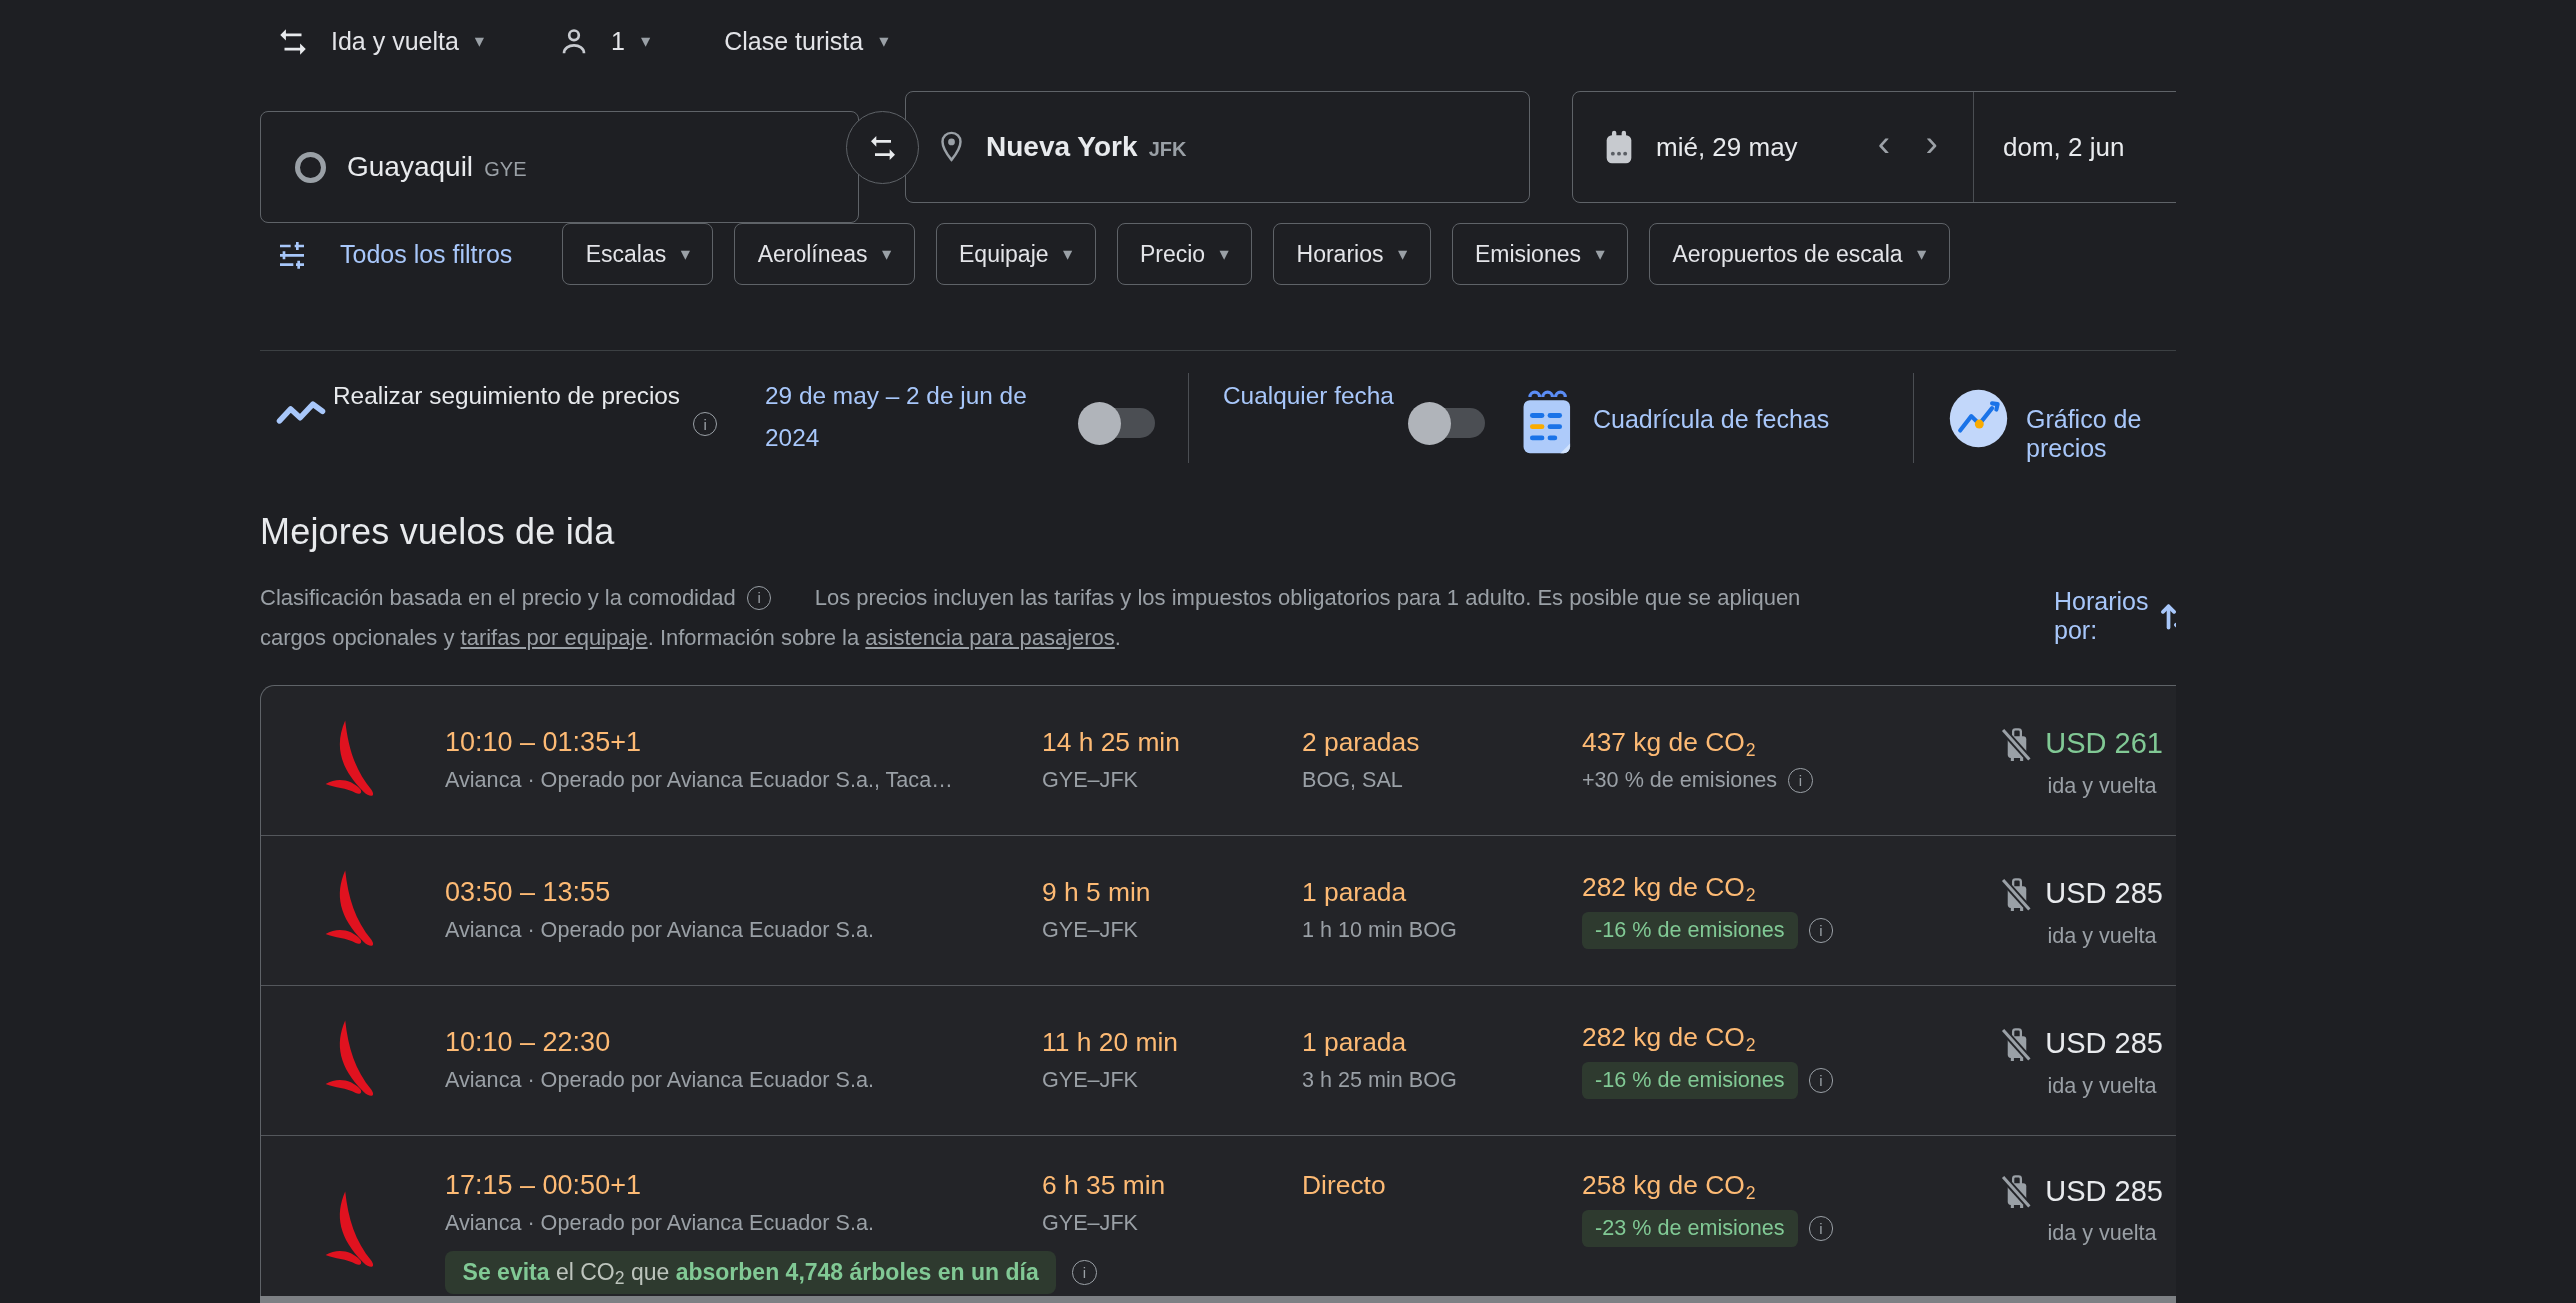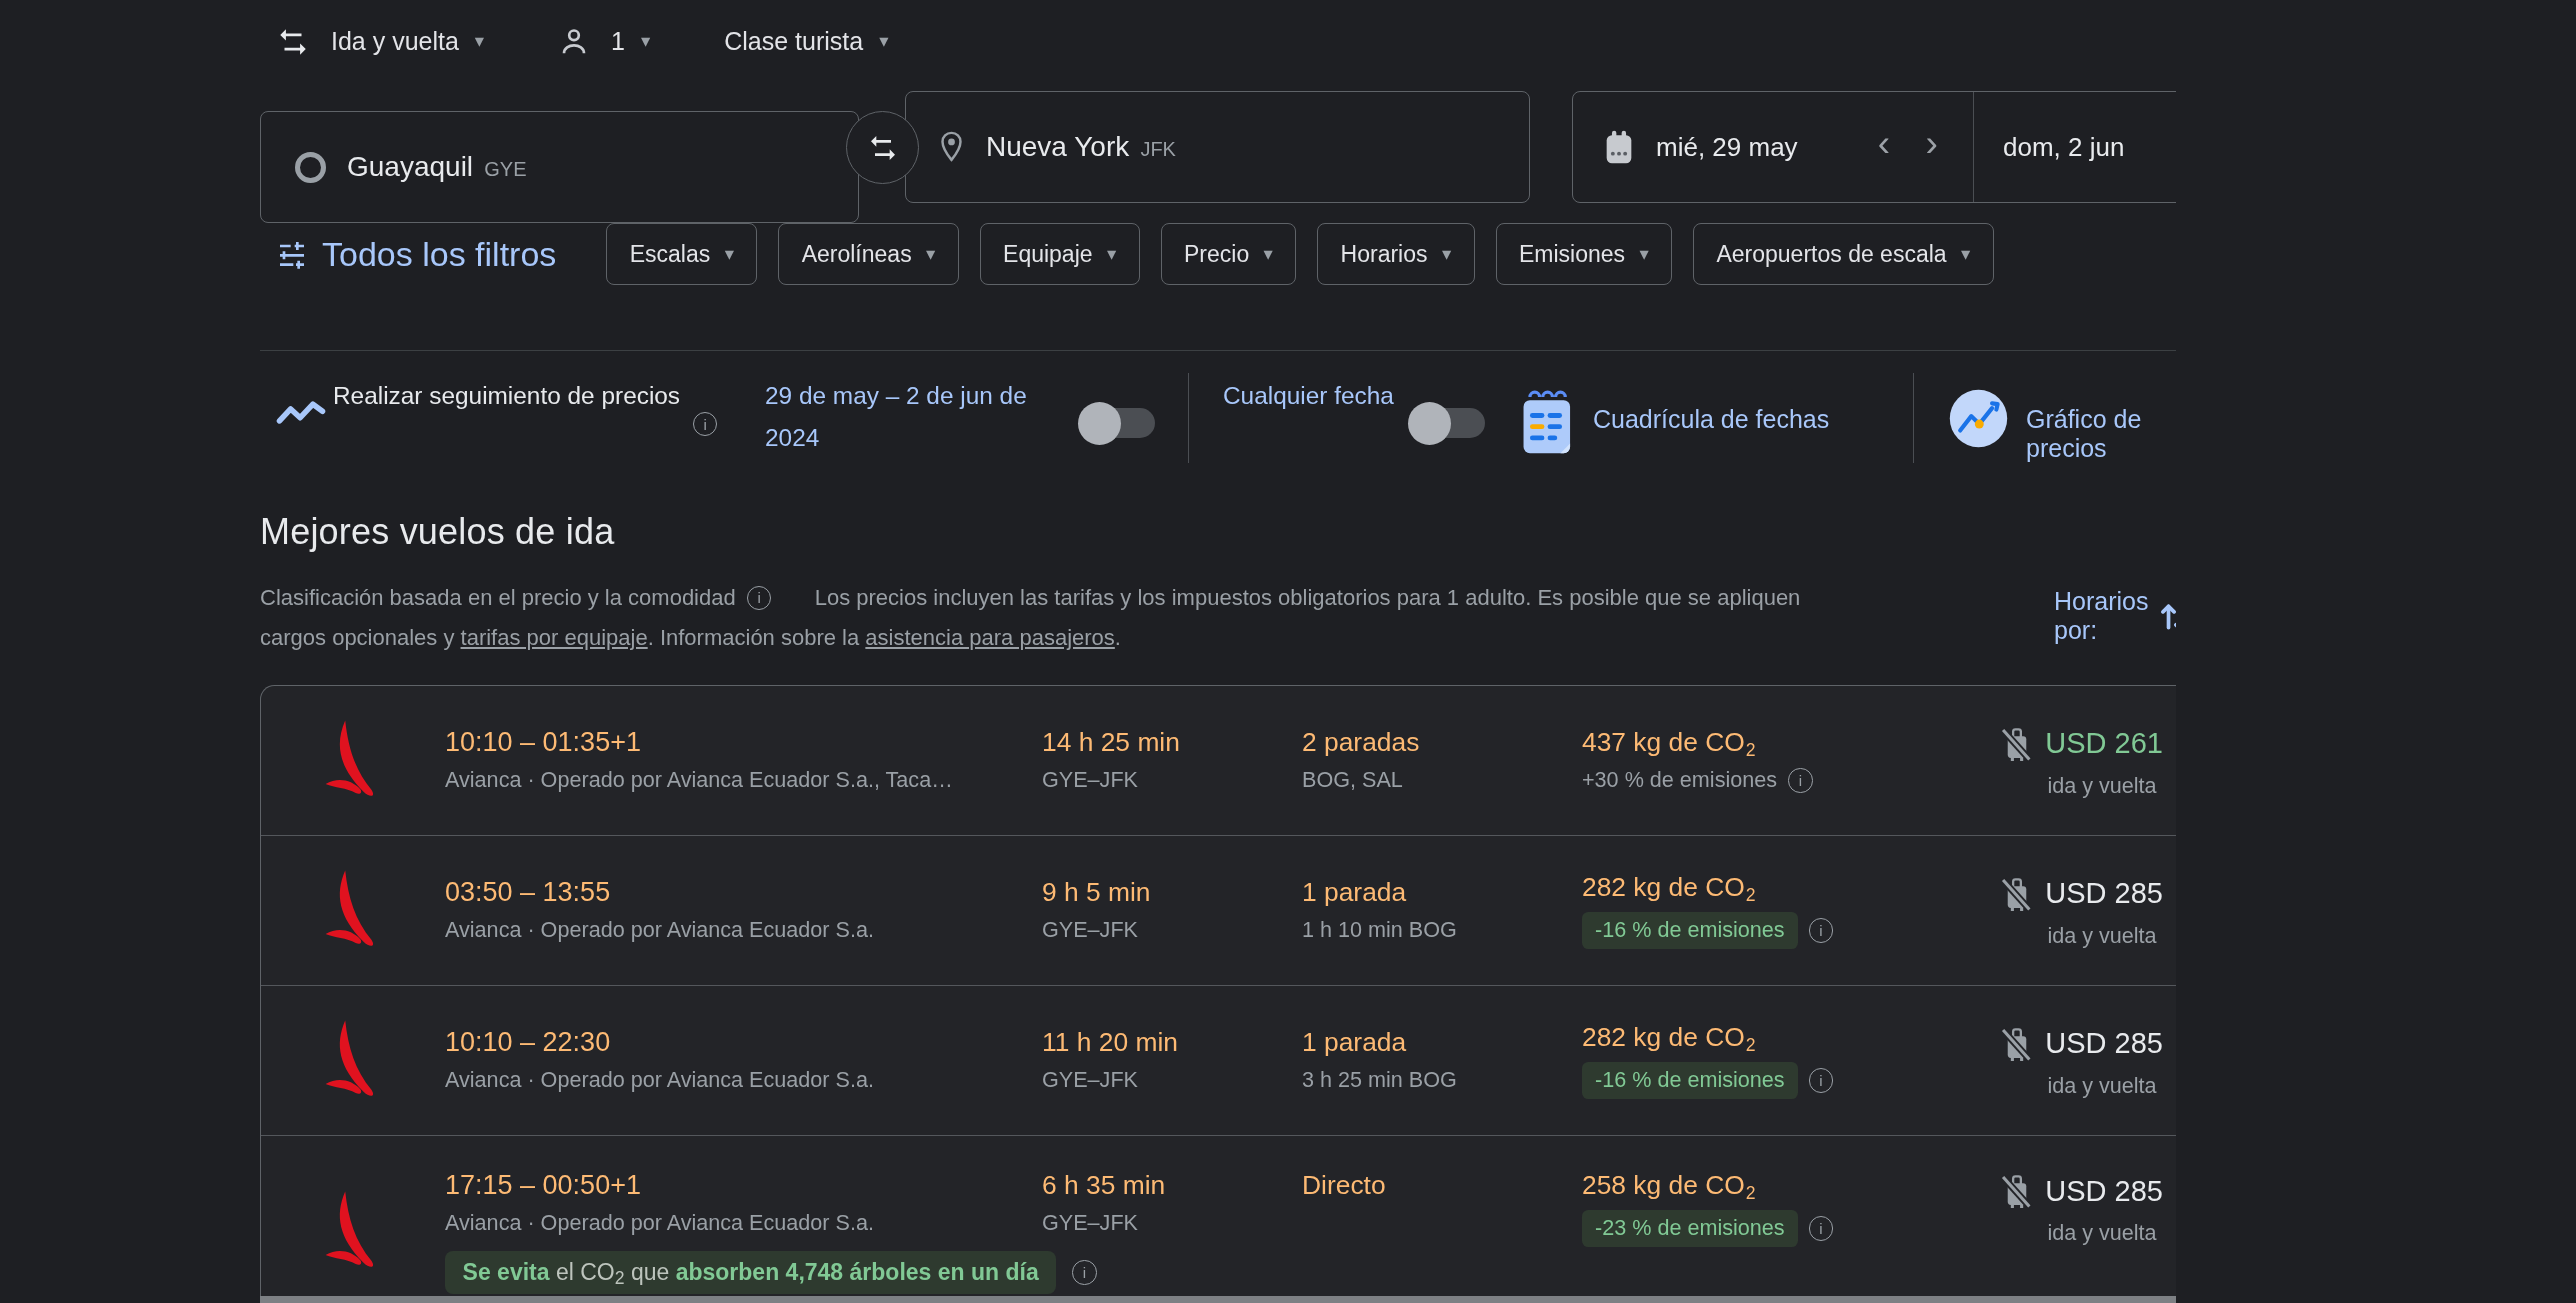--- a/index.html
+++ b/index.html
@@ -9,37 +9,37 @@
   
   .topbar{top:17.6px;left:276px;display:flex;align-items:center;gap:21px;height:48px;}
   .tb-group{display:flex;align-items:center;gap:16px;cursor:pointer;}
   .tb-label{font-size:25px;color:#e3e4e8;}
   .caret{font-size:18.4px;color:#9aa0a6;line-height:1;}
   .tb-gap{width:32px;}
   
   .field{position:absolute;top:91px;height:112px;border:0.8px solid #5f6368;border-radius:8px;
          display:flex;align-items:center;box-sizing:border-box;background:transparent;}
   .field-origin{left:260px;width:599px;padding-left:34px;margin-top:20px;}
-  .field-dest{left:905px;width:625px;padding-left:32px;}
+  .field-dest{left:905px;width:625px;padding-left:32px;font-weight:bold;}
   .field-dates{left:1572px;width:740px;}
   .city{font-size:28px;color:#e8eaed;margin-left:21px;}
   .code{font-size:20px;color:#9aa0a6;margin-left:11.2px;margin-top:4.8px;}
   .ring{width:21px;height:21px;border:5.6px solid #9aa0a6;border-radius:50%;}
   .swapbtn{position:absolute;left:846px;top:111px;width:71px;height:71px;border-radius:50%;
            background:#1e1f23;border:0.8px solid #5f6368;display:flex;align-items:center;justify-content:center;z-index:3;}
   .datehalf{display:flex;align-items:center;height:100%;box-sizing:border-box;}
   .datehalf1{width:401px;padding-left:30px;border-right:0.8px solid #4b4e53;}
   .datehalf2{flex:1;padding-left:29px;}
   .datetext{font-size:26px;color:#e8eaed;margin-left:21px;}
   .navchev{font-size:37px;color:#9ca1a7;line-height:1;padding:0 3.2px;margin-top:-6.4px;cursor:pointer;}
   .dh-sp{flex:1;}
   .dh-end{display:flex;gap:29px;margin-right:32px;}
   
   .filterrow{top:222px;left:276px;display:flex;align-items:center;height:64px;gap:21px;}
-  .allfilters{display:flex;align-items:center;gap:14px;color:#a8c7fa;font-size:34px;margin-right:29px;cursor:pointer;}
+  .allfilters{display:flex;align-items:center;gap:32px;color:#a8c7fa;font-size:25px;margin-right:29px;cursor:pointer;}
   .chip{height:62px;border:0.8px solid #5f6368;border-radius:8px;display:flex;align-items:center;
         gap:14.4px;padding:0 22.4px;font-size:23px;color:#e3e4e8;cursor:pointer;box-sizing:border-box;}
   
   .hdiv{top:350px;left:260px;width:2051px;height:0.8px;background:#3c4043;}
   
   .trk-label{top:375px;left:333px;width:437px;font-size:24.4px;line-height:42px;color:#e8eaed;}
   .trk-blue{color:#a8c7fa;font-size:24.4px;line-height:42px;}
   .info{display:inline-flex;align-items:center;justify-content:center;width:22.4px;height:22.4px;
         border:1.6px solid #9aa0a6;border-radius:50%;color:#9aa0a6;font-size:15px;font-style:normal;flex:none;}
   .switch{position:absolute;width:80px;height:45px;cursor:pointer;}

